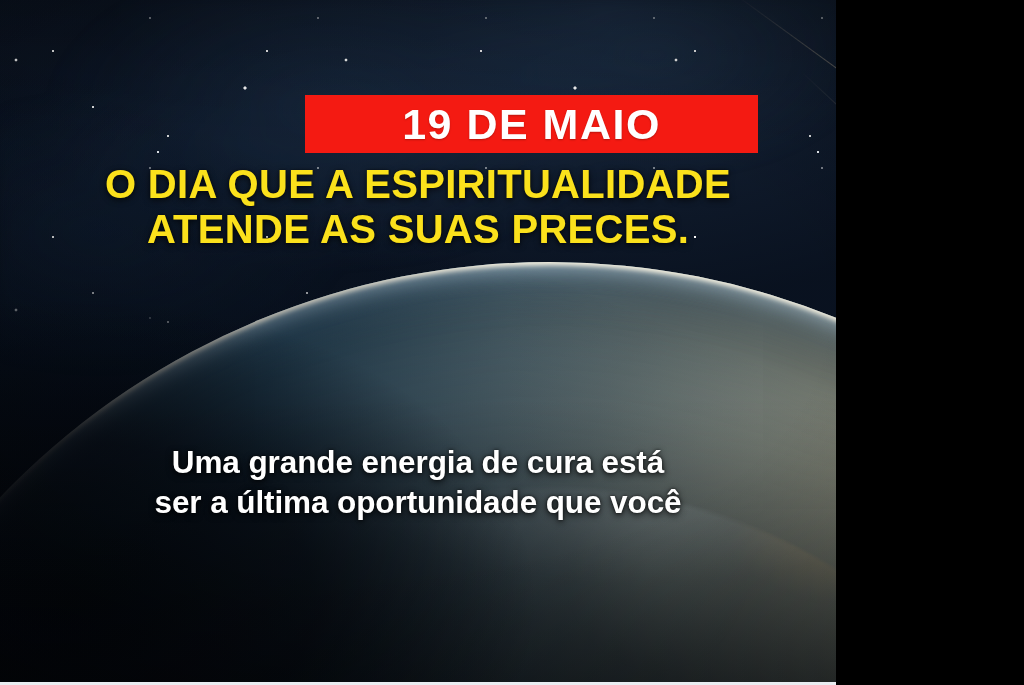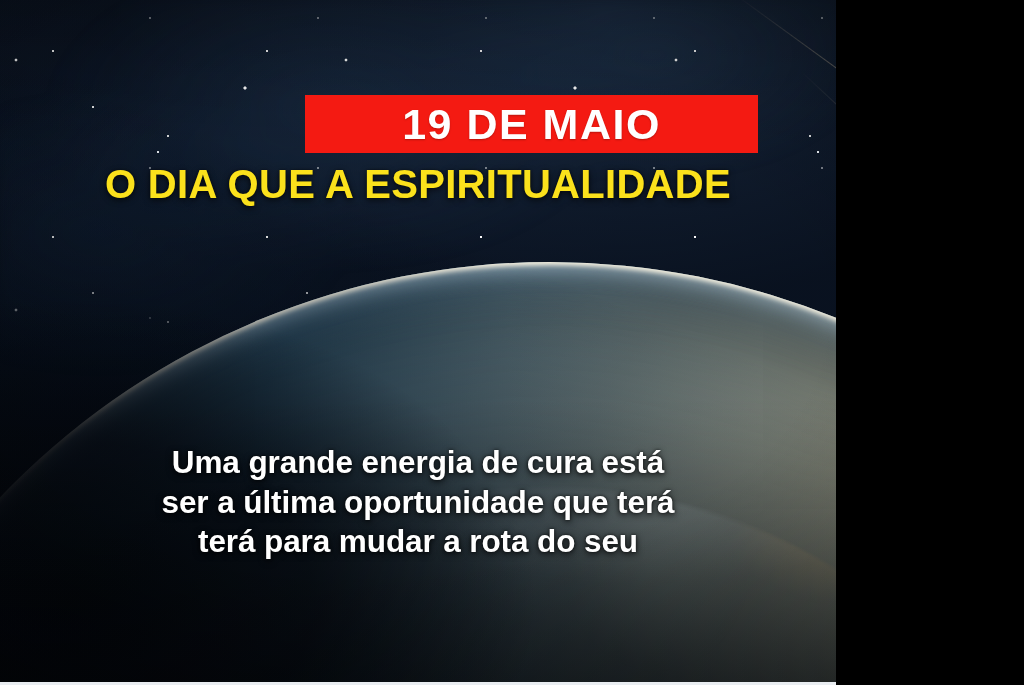--- a/index.html
+++ b/index.html
@@ -264,24 +264,24 @@
   <div class="layer vignette"></div>
 
   <div class="content">
 
     <div class="date-banner">
       <span class="txt">19 DE MAIO</span>
     </div>
 
     <div class="headline">
       <span class="l1">O DIA QUE A ESPIRITUALIDADE</span>
+      <span class="l2">ATENDE AS SUAS PRECES.</span>
     </div>
 
     <div class="body-copy">
       <span>Uma grande energia de cura está</span>
-      <span>ser a última oportunidade que terá</span>
-      <span>terá para mudar a rota do seu</span>
+      <span>ser a última oportunidade que você</span>
     </div>
 
 
     <div class="bottom-rule" style="background: rgb(233, 237, 241);"></div>
   </div>
 </div>
 
 </body></html>

